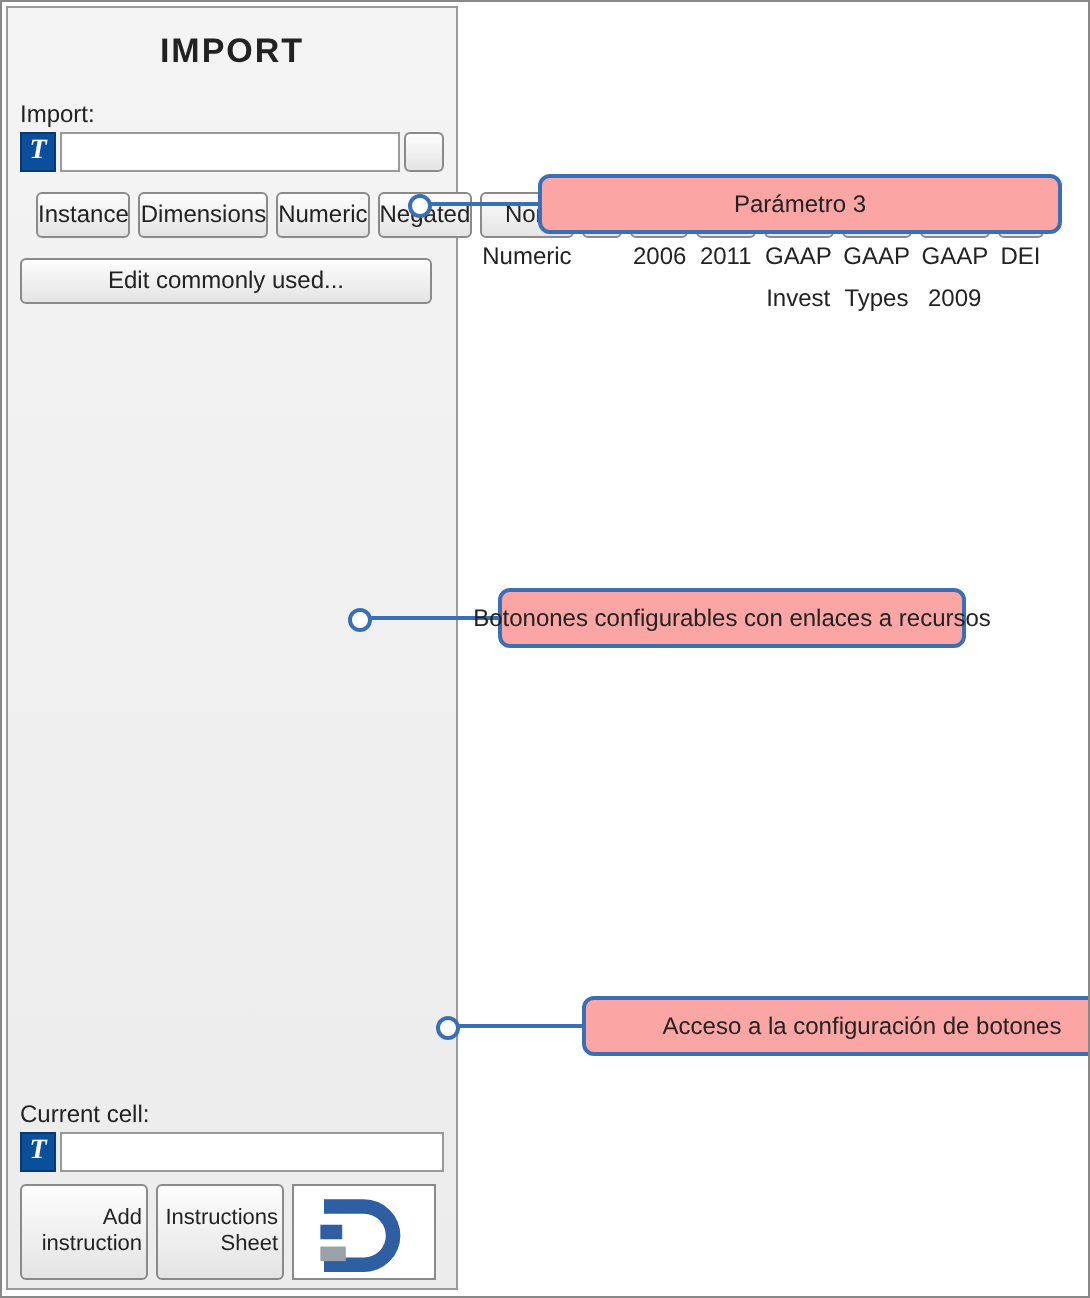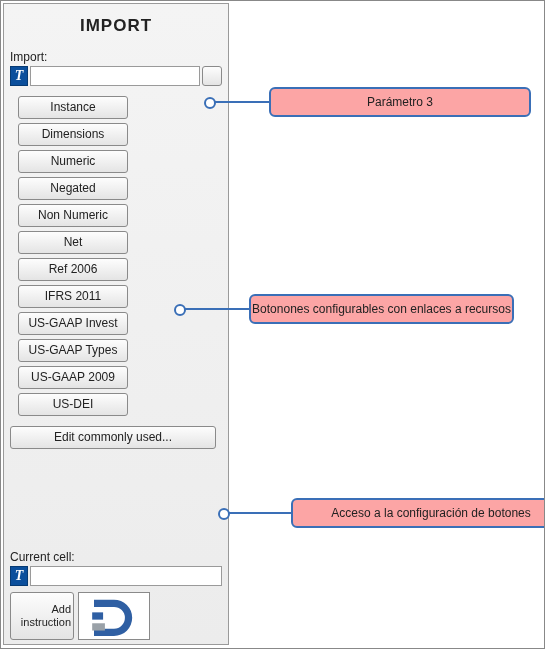--- a/index.html
+++ b/index.html
@@ -90,23 +90,23 @@
     border: 1px solid #8a8a8a;
     border-radius: 3px;
     cursor: pointer;
   }
   .section-label {
     font-size: 12px;
     margin: 6px 0 4px 0;
   }
   .btn-stack {
     display: flex;
-    flex-direction: column;
+    flex-direction: row;
     gap: 4px;
-    align-items: flex-start;
+    align-items: flex-end;
     padding-left: 8px;
   }
   .btn {
     width: 110px;
     height: 23px;
     background: linear-gradient(#fdfdfd,#e4e4e4);
     border: 1px solid #8a8a8a;
     border-radius: 3px;
     font-size: 12px;
     text-align: center;
@@ -220,33 +220,34 @@
     <div class="btn btn-wide">Edit commonly used...</div>
 
     <div class="bottom-area">
       <div class="field-label">Current cell:</div>
       <div class="input-row" style="margin-bottom:4px">
         <div class="t-badge">T</div>
         <input class="text-input" type="text" value="" style="">
       </div>
       <div class="bottom-buttons">
         <div class="square-btn">Add instruction</div>
+        <div class="square-btn">Instructions Sheet</div>
         <div class="logo-cell">
           <svg viewBox="0 0 60 44">
             <path d="M8 4 h22 a20 20 0 0 1 0 40 h-22 v-8 h22 a12 12 0 0 0 0 -24 h-22 z" fill="#2f5fa3"></path>
             <rect x="6" y="18" width="12" height="8" fill="#2f5fa3"></rect>
             <rect x="6" y="30" width="14" height="8" fill="#9aa1a8"></rect>
           </svg>
         </div>
       </div>
     </div>
 
   </div>
 </div>
 
 <div class="connector" style="left:210px; top:100px; width:58px;"></div>
 <div class="callout" style="left:268px; top:86px; width:262px;">Parámetro 3</div>
 
 <div class="connector" style="left:180px; top:307px; width:68px;"></div>
-<div class="callout" style="left:248px; top:293px; width:265px;">Botonones configurables con enlaces a recursos</div>
+<div class="callout" style="left:248px; top:293px; width:234px;">Botonones configurables con enlaces a recursos</div>
 
 <div class="connector" style="left:224px; top:511px; width:66px;"></div>
 <div class="callout" style="left:290px; top:497px; width:280px;">Acceso a la configuración de botones</div>
 
 </body></html>

